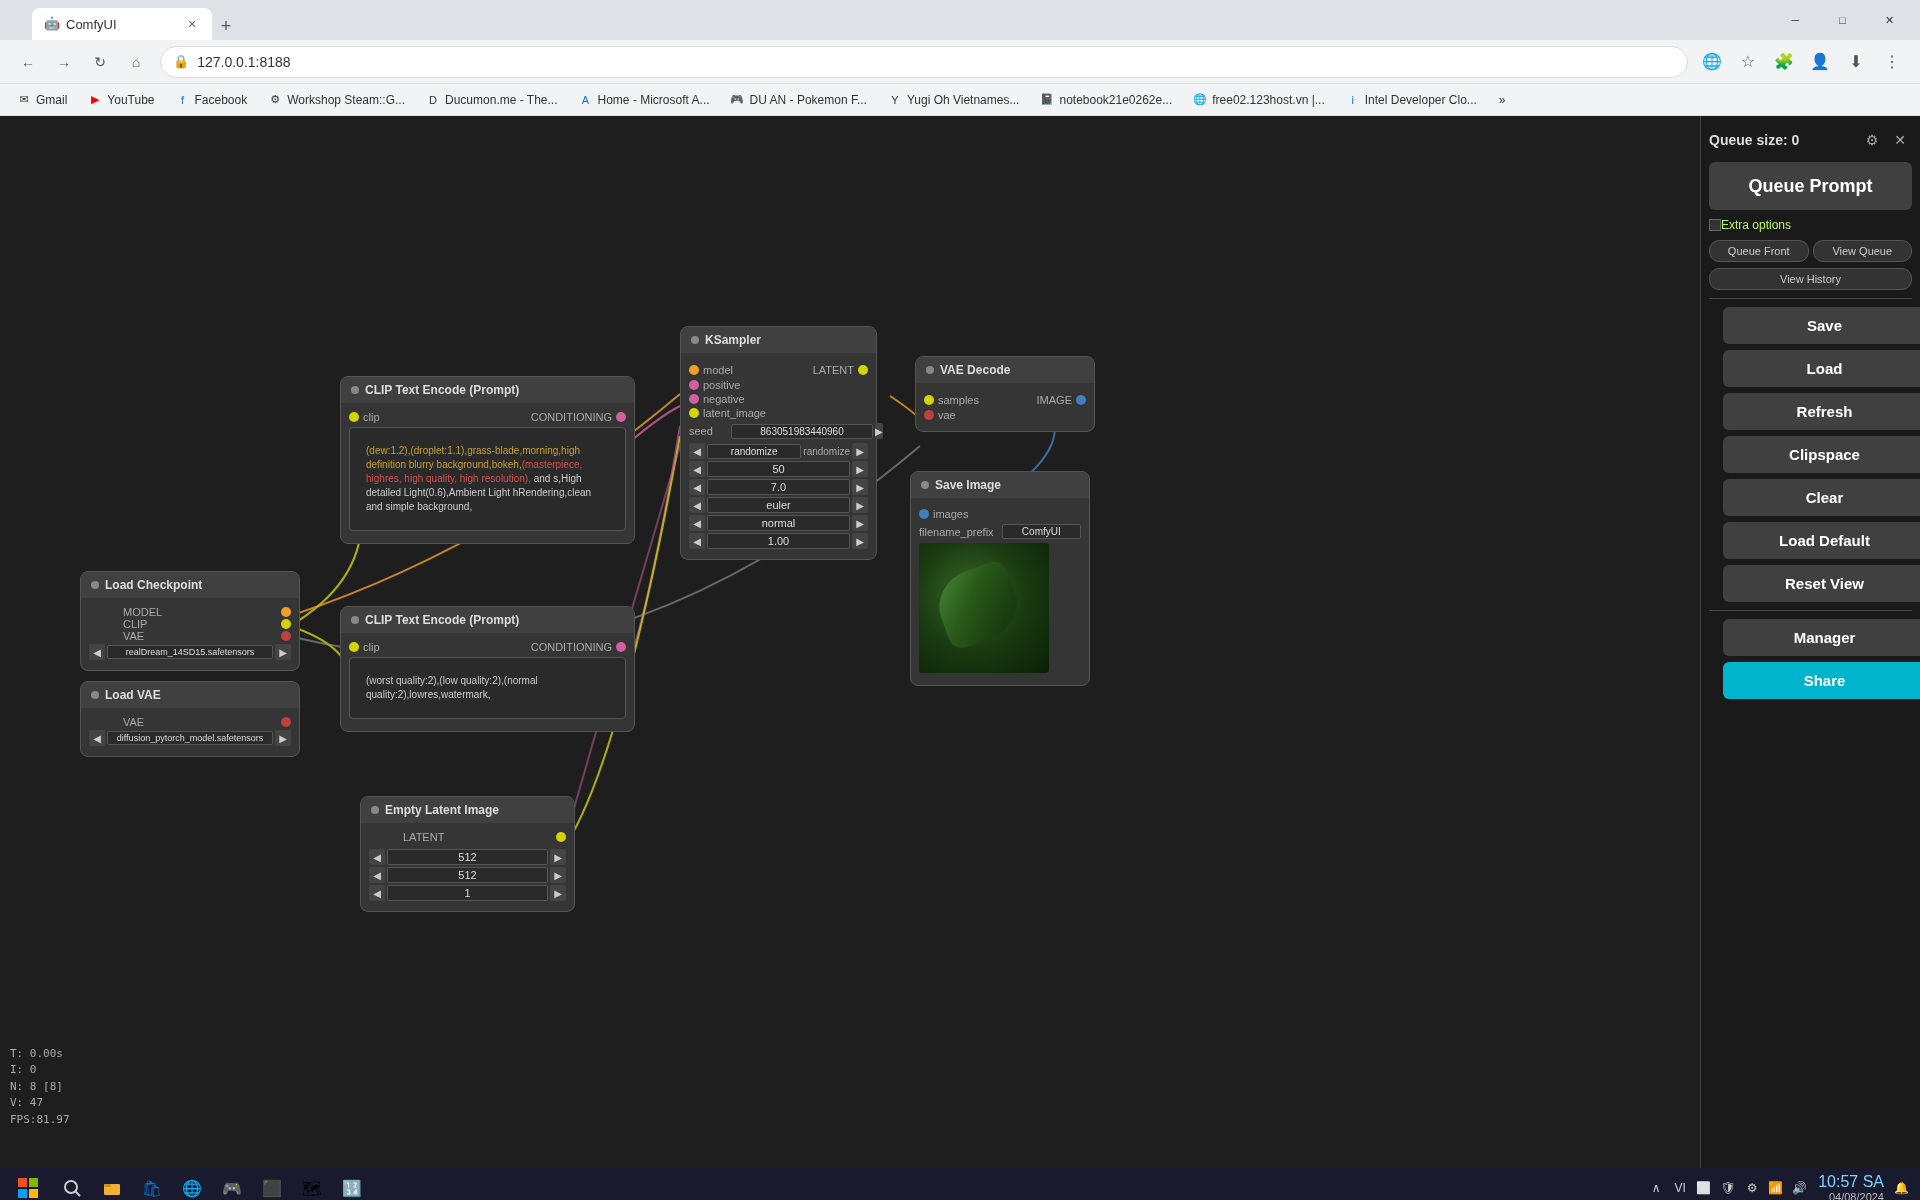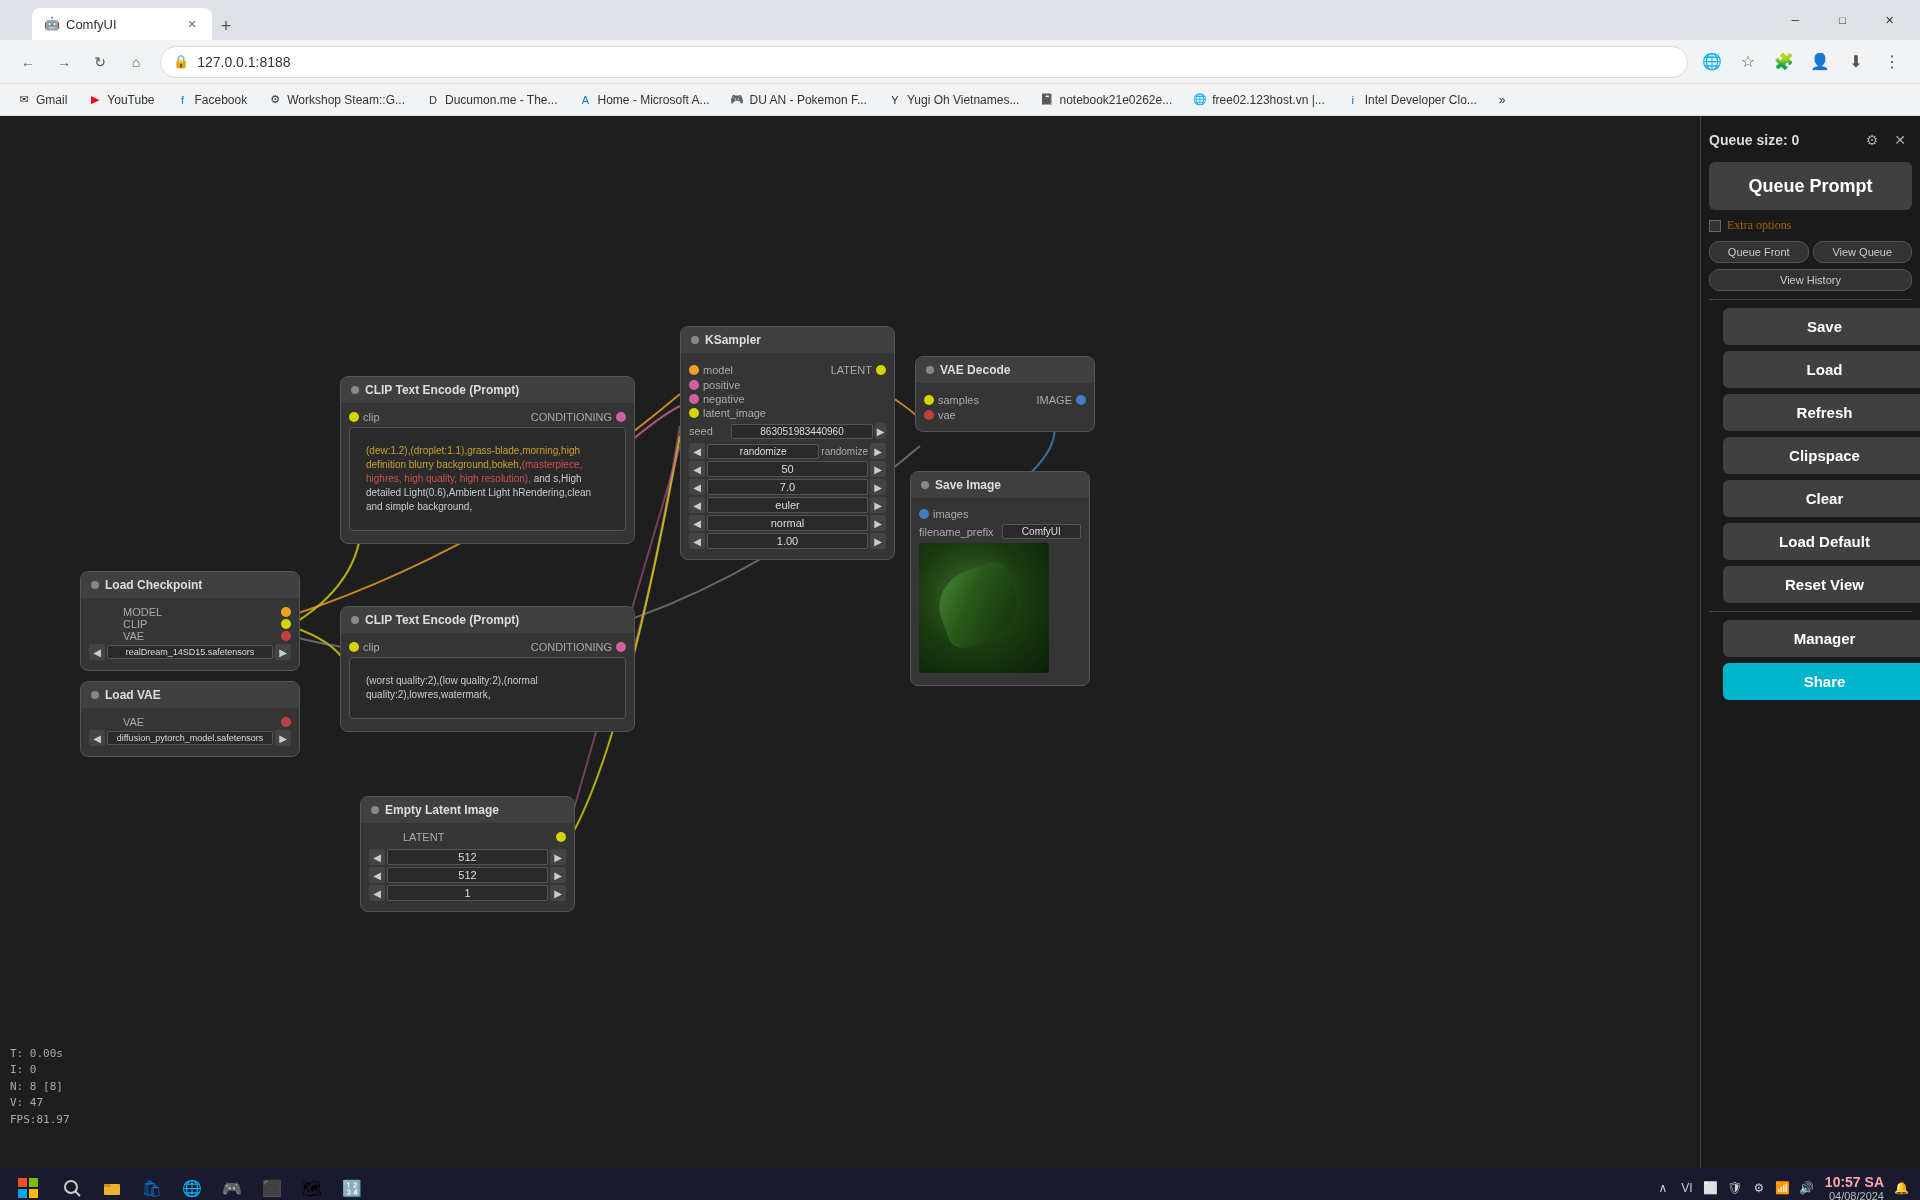--- a/index.html
+++ b/index.html
@@ -149,21 +149,21 @@
       width: 100%;
       height: 48px;
       background: #404040;
       border: none;
       border-radius: 6px;
       color: #fff;
       font-size: 18px;
       font-weight: bold;
       cursor: pointer;
     }
-    .extra-options { display: flex; align-items: center; gap: 6px; font-size: 12px; color: #a16207; padding: 2px 0; font-family: Liberation Serif, serif; }
+    .extra-options { display: flex; align-items: center; font-size: 12px; color: #bef264; padding: 2px 0; }
     .checkbox { width: 12px; height: 12px; border: 1px solid #666; background: #333; }
     .sub-btns { display: flex; gap: 4px; }
     .sub-btn { flex: 1; padding: 4px 6px; background: #333; border: 1px solid #555; border-radius: 10px; color: #ccc; font-size: 11px; cursor: pointer; text-align: center; }
     .panel-btn {
       width: 100%;
       padding: 10px;
       background: #404040;
       border: none;
       border-radius: 6px;
       color: #fff;
@@ -196,21 +196,21 @@
       padding: 0 8px;
       gap: 8px;
       position: relative;
     }
     .taskbar-start { width: 40px; height: 30px; display: flex; align-items: center; justify-content: center; cursor: pointer; }
     .taskbar-icon { width: 32px; height: 32px; display: flex; align-items: center; justify-content: center; cursor: pointer; border-radius: 4px; }
     .taskbar-right { margin-left: auto; display: flex; align-items: center; gap: 8px; color: #ddd; font-size: 11px; }
     .system-tray { display: flex; gap: 4px; align-items: center; }
     .tray-icon { width: 20px; height: 20px; display: flex; align-items: center; justify-content: center; cursor: pointer; font-size: 12px; color: #ccc; }
     .time-display { text-align: right; }
-    .time-text { font-size: 14px; color: #fca5a5; font-weight: bold; }
+    .time-text { font-size: 16px; color: #7dd3fc; }
     .date-text { font-size: 11px; color: #bbb; }
 
     
     .connections-svg {
       position: absolute;
       top: 0; left: 0;
       width: 100%; height: 100%;
       pointer-events: none;
     }
 
@@ -446,21 +446,21 @@
             <span class="node-label">CONDITIONING</span>
             <div class="port-dot port-pink"></div>
           </div>
         </div>
         <div class="text-area-node">
           <span>(worst quality:2),(low quality:2),(normal quality:2),lowres,watermark,</span>
         </div>
       </div>
     </div>
 
-    <div class="node" style="left: 680px; top: 210px; width: 215px;">
+    <div class="node" style="left: 680px; top: 210px; width: 197px;">
       <div class="node-header">
         <div class="node-dot"></div>
         <span>KSampler</span>
       </div>
       <div class="node-content">
 
         <div class="node-row">
           <div class="node-input-row">
             <div class="port-dot port-orange"></div>
             <span class="node-label">model</span>

